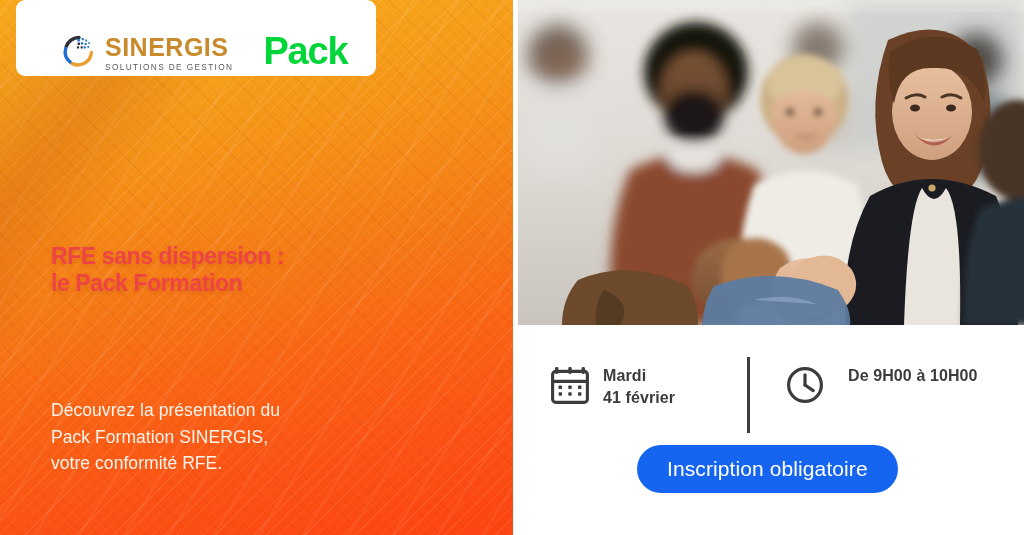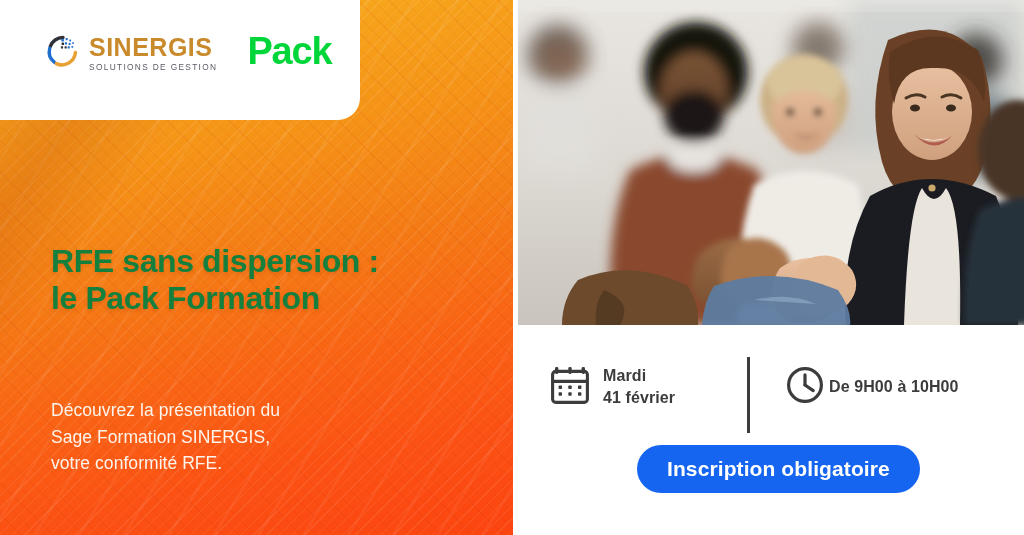--- a/index.html
+++ b/index.html
@@ -85,26 +85,27 @@
         rgba(176,48,10,0) 0%,
         rgba(176,48,10,0.16) 45%,
         rgba(176,48,10,0.20) 60%,
         rgba(176,48,10,0) 100%);
     pointer-events: none;
   }
 
   
   #header-plate {
     position: absolute;
-    left: 0; top: 0;
+    left: 16px; top: 0;
     width: 360px;
-    height: 120px;
+    height: 76px;
     background: #ffffff;
     border-bottom-right-radius: 22px;
     z-index: 4;
+    border-radius: 9px;
   }
   #logo-row {
     position: absolute;
     left: 44px; top: 32px;
     display: flex;
     align-items: center;
     gap: 30px;
   }
   #sinergis-logo {
     display: flex;
@@ -165,23 +166,23 @@
   
   #headline {
     position: absolute;
     left: 51px; top: 243px;
     width: 440px;
     z-index: 3;
   }
   #headline .hl {
     display: block;
     font-family: "Liberation Sans", sans-serif;
-    font-size: 32px;
+    font-size: 23px;
     font-weight: bold;
-    color: #15803d;
+    color: #ef4444;
     line-height: 1.16;
     letter-spacing: -0.4px;
     text-shadow: 0 2px 4px rgba(150,40,0,0.22);
   }
 
   
   #body-text {
     position: absolute;
     left: 51px; top: 352px;
     width: 440px;
@@ -228,22 +229,22 @@
     position: absolute;
     left: 37px; top: 40px;
     display: flex;
     align-items: center;
     gap: 13px;
   }
   #time-block {
     position: absolute;
     left: 272px; top: 40px;
     display: flex;
-    align-items: center;
-    gap: 4px;
+    align-items: flex-start;
+    gap: 23px;
   }
   .meta-text {
     font-family: "Liberation Sans", sans-serif;
     font-size: 16px;
     font-weight: bold;
     color: #3C3C3C;
     line-height: 1.35;
     letter-spacing: 0.1px;
   }
   .meta-text span { display: block; }
@@ -259,21 +260,21 @@
     left: 124px; top: 120px;
     padding: 13px 30px 14px 30px;
     background: #1565F0;
     border-radius: 40px;
     cursor: pointer;
   }
   #cta-label {
     display: block;
     font-family: "Liberation Sans", sans-serif;
     font-size: 21px;
-    font-weight: bold;
+    font-weight: normal;
     color: #ffffff;
     letter-spacing: 0.1px;
     line-height: 1;
     white-space: nowrap;
   }
 </style>
 </head>
 <body>
 
 <div id="banner">
@@ -322,21 +323,21 @@
   </div>
 
 
   <div id="headline">
     <span class="hl">RFE sans dispersion :</span>
     <span class="hl">le Pack Formation</span>
   </div>
 
   <div id="body-text">
     <span class="bt">Découvrez la présentation du</span>
-    <span class="bt">Sage Formation SINERGIS,</span>
+    <span class="bt">Pack Formation SINERGIS,</span>
     <span class="bt">votre conformité RFE.</span>
   </div>
 
   <div id="right-side">
 
     <div id="photo">
       <svg width="506" height="325" viewBox="0 0 506 325">
         <defs>
           <linearGradient id="bgWall" x1="0" y1="0" x2="0" y2="1">
             <stop offset="0%" stop-color="#e9e6e1"></stop>

